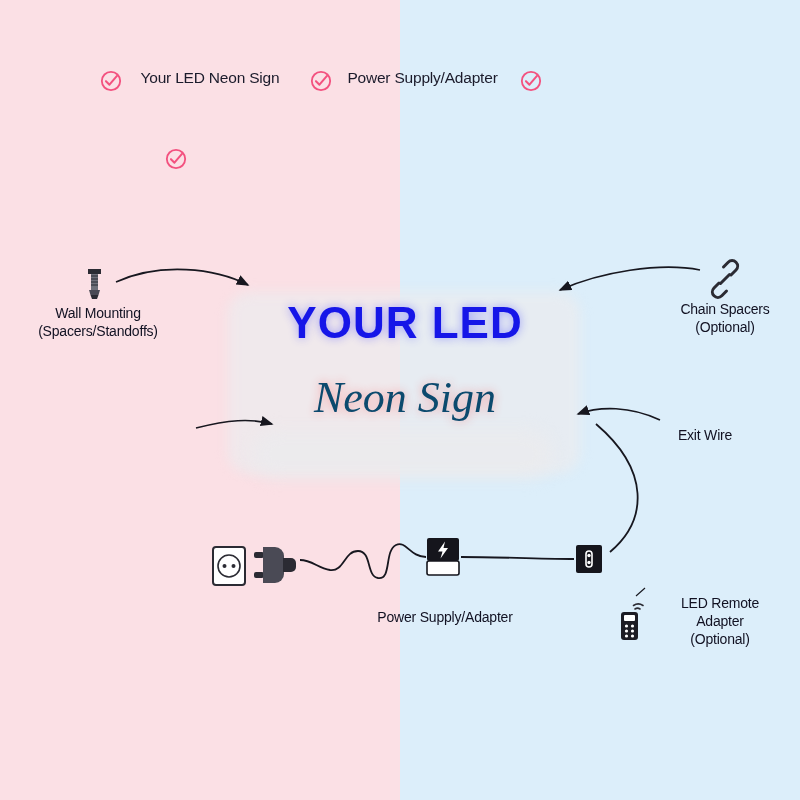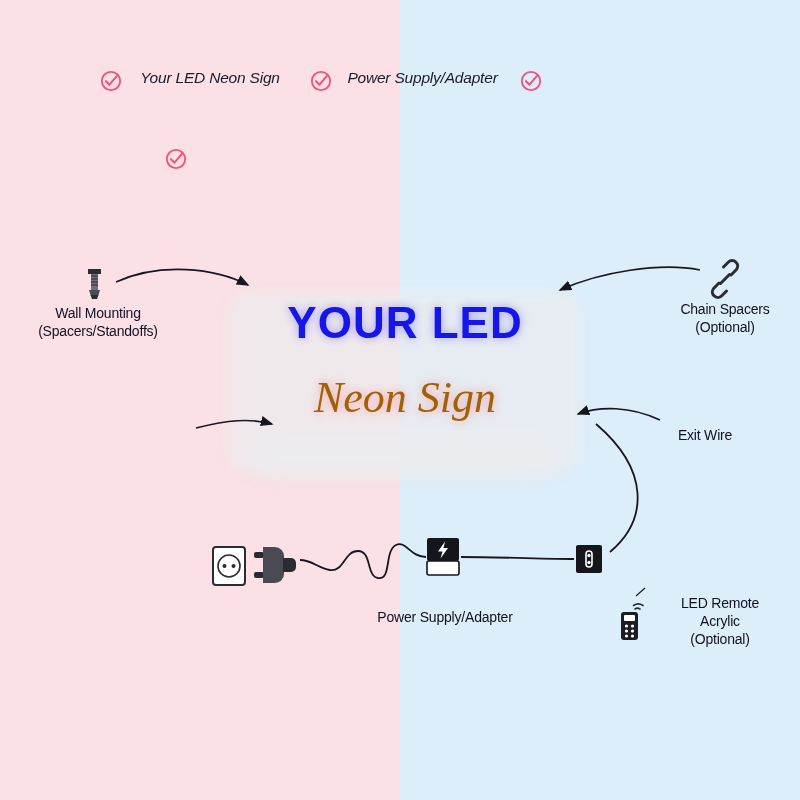--- a/index.html
+++ b/index.html
@@ -88,21 +88,21 @@
     text-shadow: 0 0 10px rgba(60,60,255,0.45);
     font-family: "Liberation Sans", sans-serif;
   }
   .sign-line2 {
     position: absolute;
     left: 240px;
     top: 372px;
     width: 330px;
     text-align: center;
     font-size: 44px;
-    color: #a16207;
+    color: #0c4a6e;
     font-style: italic;
     font-family: "Liberation Serif", serif;
     text-shadow: 0 0 10px rgba(255,60,60,0.45);
   }
 
   
   .caption {
     position: absolute;
     font-size: 14px;
     color: #111122;
@@ -126,21 +126,21 @@
   }
 </style>
 </head>
 <body>
 
 <div id="stage">
 
   <div class="bg-left"></div>
   <div class="bg-right"></div>
 
-  <div class="check-row" style="left:100px; top:68px; width:620px; justify-content:flex-start; gap:0;font-style:italic;">
+  <div class="check-row" style="left:100px; top:68px; width:620px; justify-content:flex-start; gap:0;">
 
     <div class="check-item" style="width:210px;">
       <span class="check-icon">
         <svg width="22" height="22" viewBox="0 0 24 24">
           <circle cx="12" cy="12" r="10" fill="none" stroke="#f3517f" stroke-width="2"></circle>
           <path d="M6.5 12.2 L10.3 16 L18.5 6.5" fill="none" stroke="#f3517f" stroke-width="2.2" stroke-linecap="round" stroke-linejoin="round"></path>
         </svg>
       </span>
       <span class="check-label" style="width:160px;">Your LED Neon Sign</span>
     </div>
@@ -292,17 +292,17 @@
   <div class="caption" style="left:660px; top:426px; width:90px;">
     <div>Exit Wire</div>
   </div>
 
   <div class="caption" style="left:350px; top:608px; width:190px;">
     <div>Power Supply/Adapter</div>
   </div>
 
   <div class="caption" style="left:640px; top:594px; width:160px;">
     <div>LED Remote</div>
-    <div>Acrylic</div>
+    <div>Adapter</div>
     <div>(Optional)</div>
   </div>
 
 </div>
 
 </body></html>

